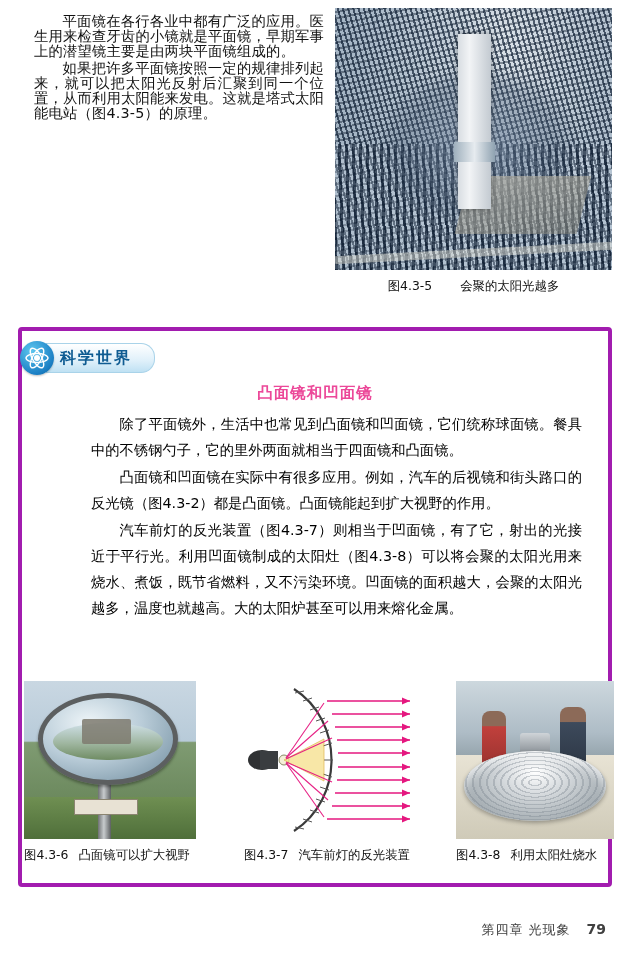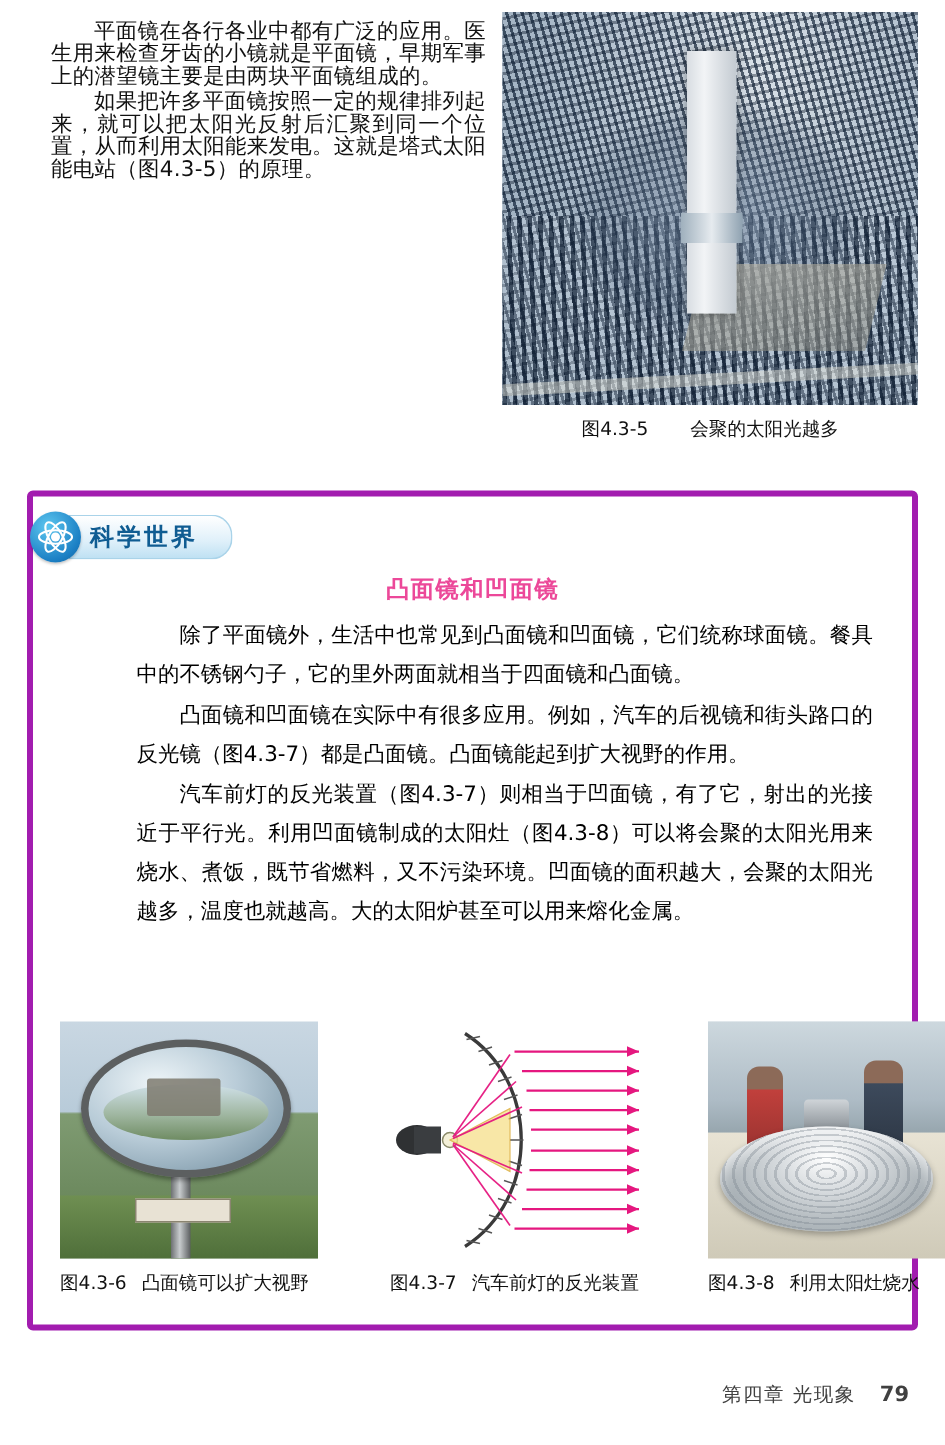--- a/index.html
+++ b/index.html
@@ -194,21 +194,20 @@
     text-indent: 2em;
   }
 
   
   .figs {
     position: absolute;
     left: 20px;
     top: 678px;
     width: 590px;
     height: 210px;
-    margin-left: 16px;
   }
   .fig {
     position: absolute;
     top: 0;
   }
   .fig-img {
     position: relative;
     overflow: hidden;
   }
 
@@ -379,21 +378,21 @@
           <circle cx="17" cy="17" r="3" fill="#ffffff"></circle>
         </svg>
       </div>
       <div class="sci-title-plate">科学世界</div>
     </div>
 
     <div class="sci-heading">凸面镜和凹面镜</div>
 
     <div class="sci-body">
       <p>除了平面镜外，生活中也常见到凸面镜和凹面镜，它们统称球面镜。餐具中的不锈钢勺子，它的里外两面就相当于四面镜和凸面镜。</p>
-      <p>凸面镜和凹面镜在实际中有很多应用。例如，汽车的后视镜和街头路口的反光镜（图4.3-7）都是凸面镜。凸面镜能起到扩大视野的作用。</p>
+      <p>凸面镜和凹面镜在实际中有很多应用。例如，汽车的后视镜和街头路口的反光镜（图4.3-2）都是凸面镜。凸面镜能起到扩大视野的作用。</p>
       <p>汽车前灯的反光装置（图4.3-7）则相当于凹面镜，有了它，射出的光接近于平行光。利用凹面镜制成的太阳灶（图4.3-8）可以将会聚的太阳光用来烧水、煮饭，既节省燃料，又不污染环境。凹面镜的面积越大，会聚的太阳光越多，温度也就越高。大的太阳炉甚至可以用来熔化金属。</p>
     </div>
 
     <div class="figs" style="left:2px; top:350px;">
 
       <div class="fig f1">
         <div class="fig-img">
           <div class="grass"></div>
           <div class="post"></div>
           <div class="plate"></div>

